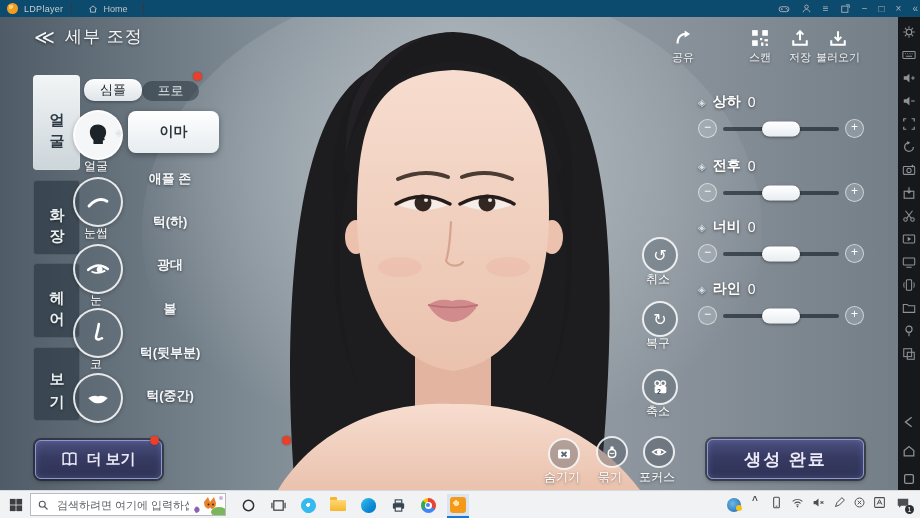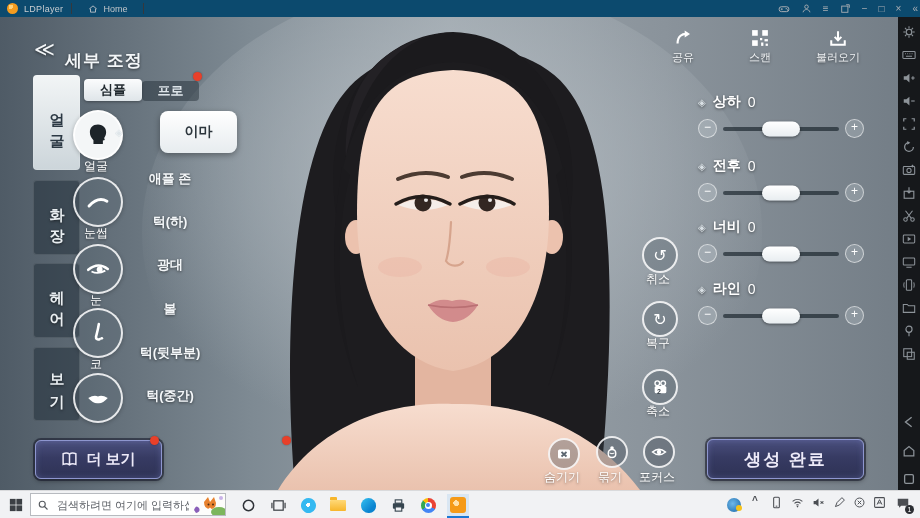--- a/index.html
+++ b/index.html
@@ -18,46 +18,46 @@
   .tb-right{position:absolute;right:2px;top:0;height:17px;display:flex;align-items:center;gap:11px;color:#abafb4;font-size:10px;}
   .tb-right span{line-height:17px;}
 
   
   .game{position:absolute;left:0;top:17px;width:898px;height:473px;overflow:hidden;}
   .portrait{position:absolute;left:0;top:0;}
   .shadowed{text-shadow:0 1px 3px rgba(0,0,0,.55);}
 
   .hdr{position:absolute;left:34px;top:8px;display:flex;align-items:center;gap:10px;color:#f3f6f8;}
   .hdr .back{font-size:20px;line-height:1;}
-  .hdr .ttl{font-size:17px;font-weight:bold;letter-spacing:1px;margin-top:24px;}
+  .hdr .ttl{font-size:17px;font-weight:normal;letter-spacing:1px;}
 
   .taction{position:absolute;top:8px;width:58px;text-align:center;color:#f0f3f5;}
   .taction .ic{height:22px;display:flex;align-items:flex-end;justify-content:center;color:#fff;}
   .taction .lb{font-size:11px;margin-top:3px;}
 
   .cattab{position:absolute;left:33px;width:47px;border-radius:4px;display:flex;align-items:center;justify-content:center;
      background:rgba(34,48,58,.55);color:#e9eef1;font-size:15px;font-weight:bold;
      writing-mode:vertical-rl;text-orientation:upright;letter-spacing:6px;box-shadow:0 0 0 1px rgba(255,255,255,.12) inset;}
   .cattab.active{background:linear-gradient(180deg,#f2f5f6,#ccd5da);color:#2c3944;text-shadow:none;}
 
   .featcircle{position:absolute;left:73px;width:46px;height:46px;border-radius:50%;
      border:2px solid rgba(255,255,255,.85);display:flex;align-items:center;justify-content:center;color:#fff;
      background:rgba(90,104,114,.18);box-shadow:0 1px 4px rgba(0,0,0,.25);}
   .featcircle.selected{background:#f4f6f7;color:#1d2429;}
   .featlabel{position:absolute;left:63px;width:66px;text-align:center;color:#fff;font-size:12px;}
 
   .modetab{position:absolute;height:22px;display:flex;align-items:center;justify-content:center;
-     font-size:13px;font-weight:bold;border-radius:4px;}
+     font-size:13px;font-weight:normal;border-radius:10px;}
   .modetab.active{background:linear-gradient(180deg,#fbfcfd,#dfe5e9);color:#20282e;box-shadow:0 1px 3px rgba(0,0,0,.35);}
   .modetab.idle{background:rgba(28,40,49,.45);color:#dde4e9;}
   .reddot{position:absolute;width:9px;height:9px;border-radius:50%;background:#e8402a;box-shadow:0 0 2px rgba(0,0,0,.4);}
 
-  .partbtn{position:absolute;left:128px;width:77px;height:42px;border-radius:8px;
+  .partbtn{position:absolute;left:128px;width:91px;height:42px;border-radius:8px;
      background:linear-gradient(180deg,#ffffff,#e7ecef);display:flex;align-items:center;justify-content:center;
-     color:#2c353c;font-size:14px;font-weight:bold;box-shadow:0 2px 6px rgba(0,0,0,.35);margin-left:32px;}
+     color:#2c353c;font-size:14px;font-weight:bold;box-shadow:0 2px 6px rgba(0,0,0,.35);}
   .partlbl{position:absolute;left:118px;width:104px;text-align:center;color:#f4f7f9;font-size:13px;font-weight:bold;}
   .diamond{position:absolute;color:#dfe6ea;font-size:10px;}
 
   .sgroup{position:absolute;left:698px;width:166px;color:#fff;}
   .slabel{display:flex;align-items:center;gap:7px;font-size:14px;font-weight:bold;}
   .slabel .dm{font-size:10px;color:#d9e0e5;}
   .slabel .val{font-weight:normal;}
   .srow{display:flex;align-items:center;margin-top:8px;gap:6px;}
   .sbtn{width:17px;height:17px;border-radius:50%;background:rgba(225,232,238,.22);border:1px solid rgba(255,255,255,.55);
      color:#fff;font-size:12px;line-height:15px;text-align:center;flex:0 0 auto;}
@@ -420,20 +420,28 @@
       <div class="lb">공유</div>
     </div>
     <div class="taction shadowed" style="left:731px">
       <div class="ic">
           <svg class="i" width="18" height="18">
             <use href="#s-qr"></use>
           </svg>
         </div>
       <div class="lb">스캔</div>
     </div>
+    <div class="taction shadowed" style="left:771px">
+      <div class="ic">
+          <svg class="i" width="18" height="18">
+            <use href="#s-save"></use>
+          </svg>
+        </div>
+      <div class="lb">저장</div>
+    </div>
     <div class="taction shadowed" style="left:806px;width:64px">
       <div class="ic">
           <svg class="i" width="18" height="18">
             <use href="#s-load"></use>
           </svg>
         </div>
       <div class="lb">불러오기</div>
     </div>
 
     <div class="cattab active" style="top:58px;height:95px">

